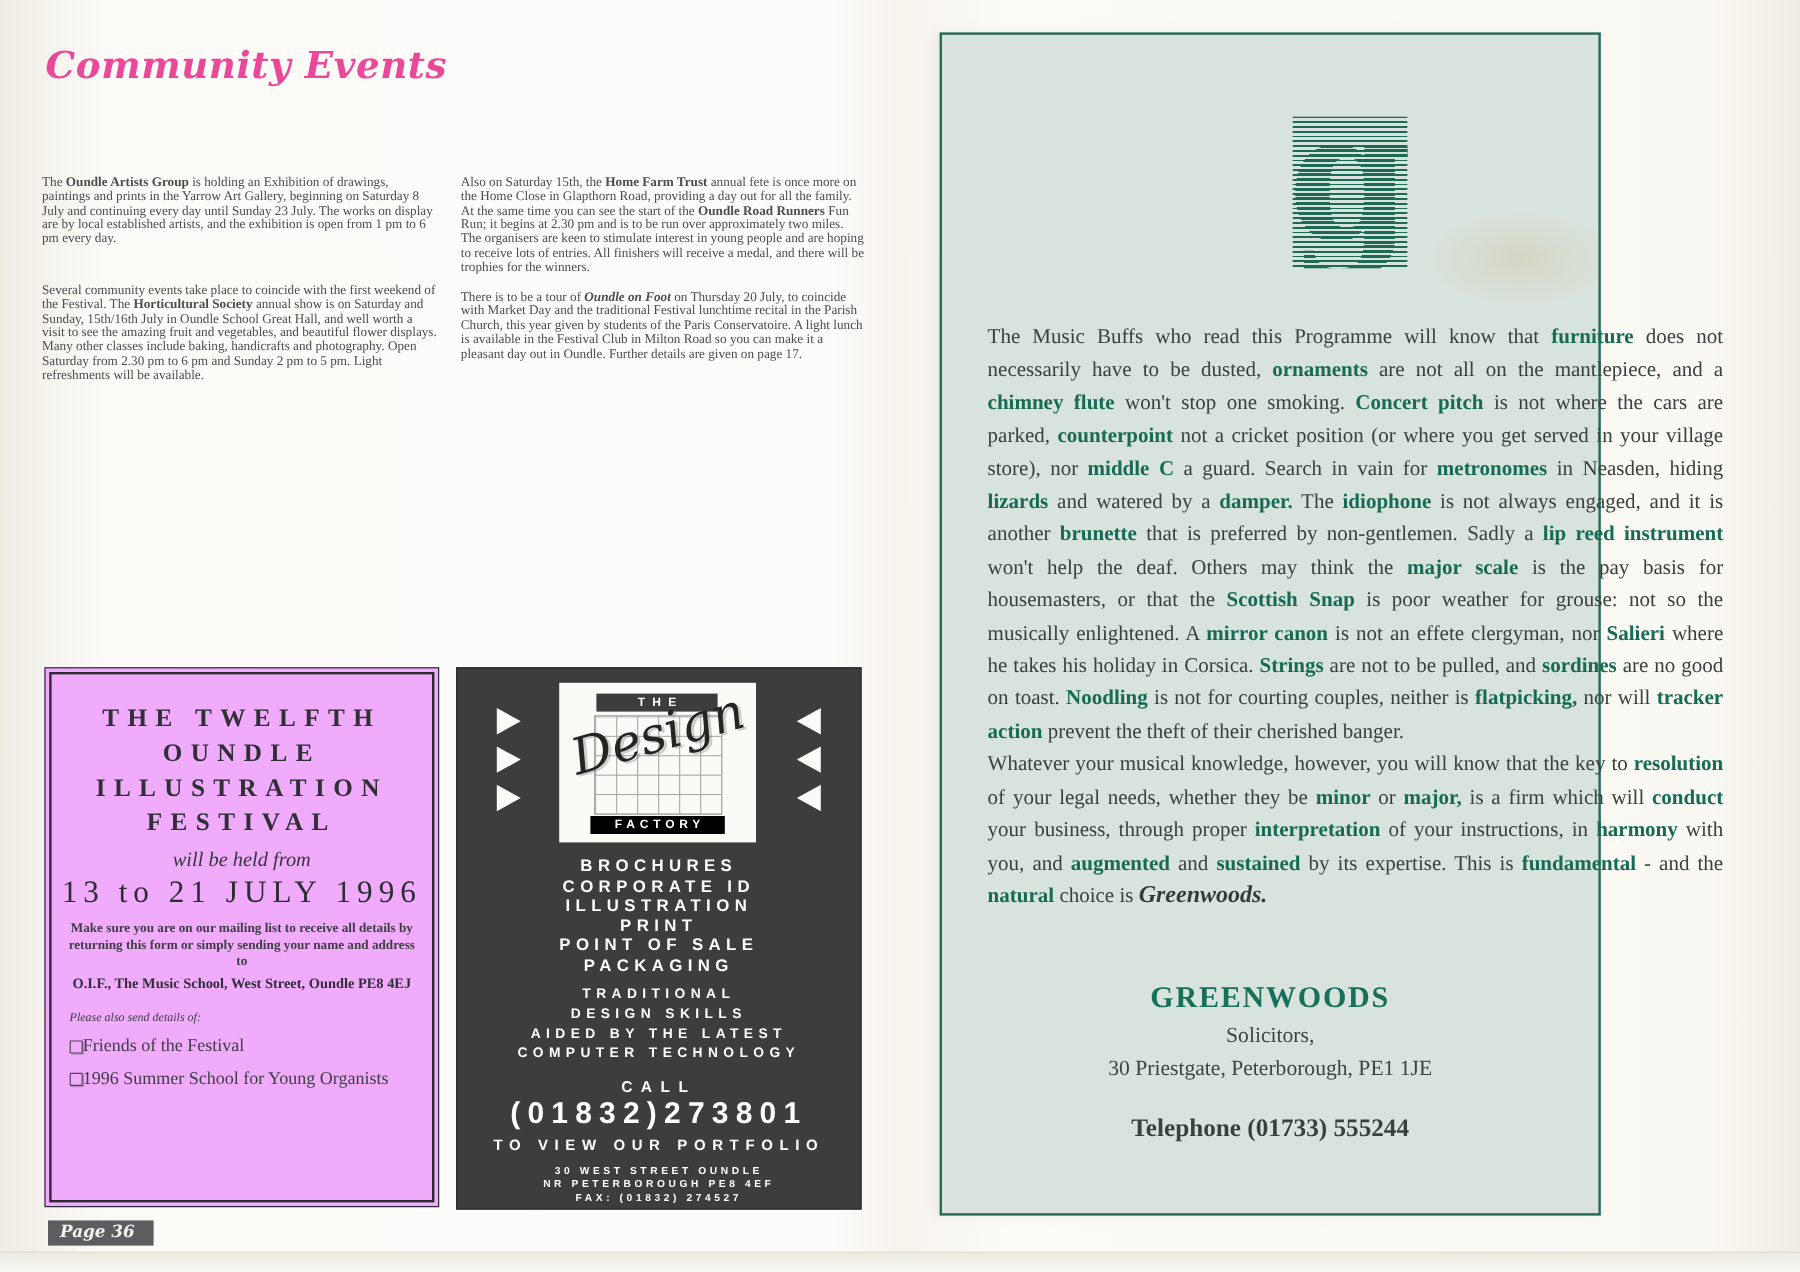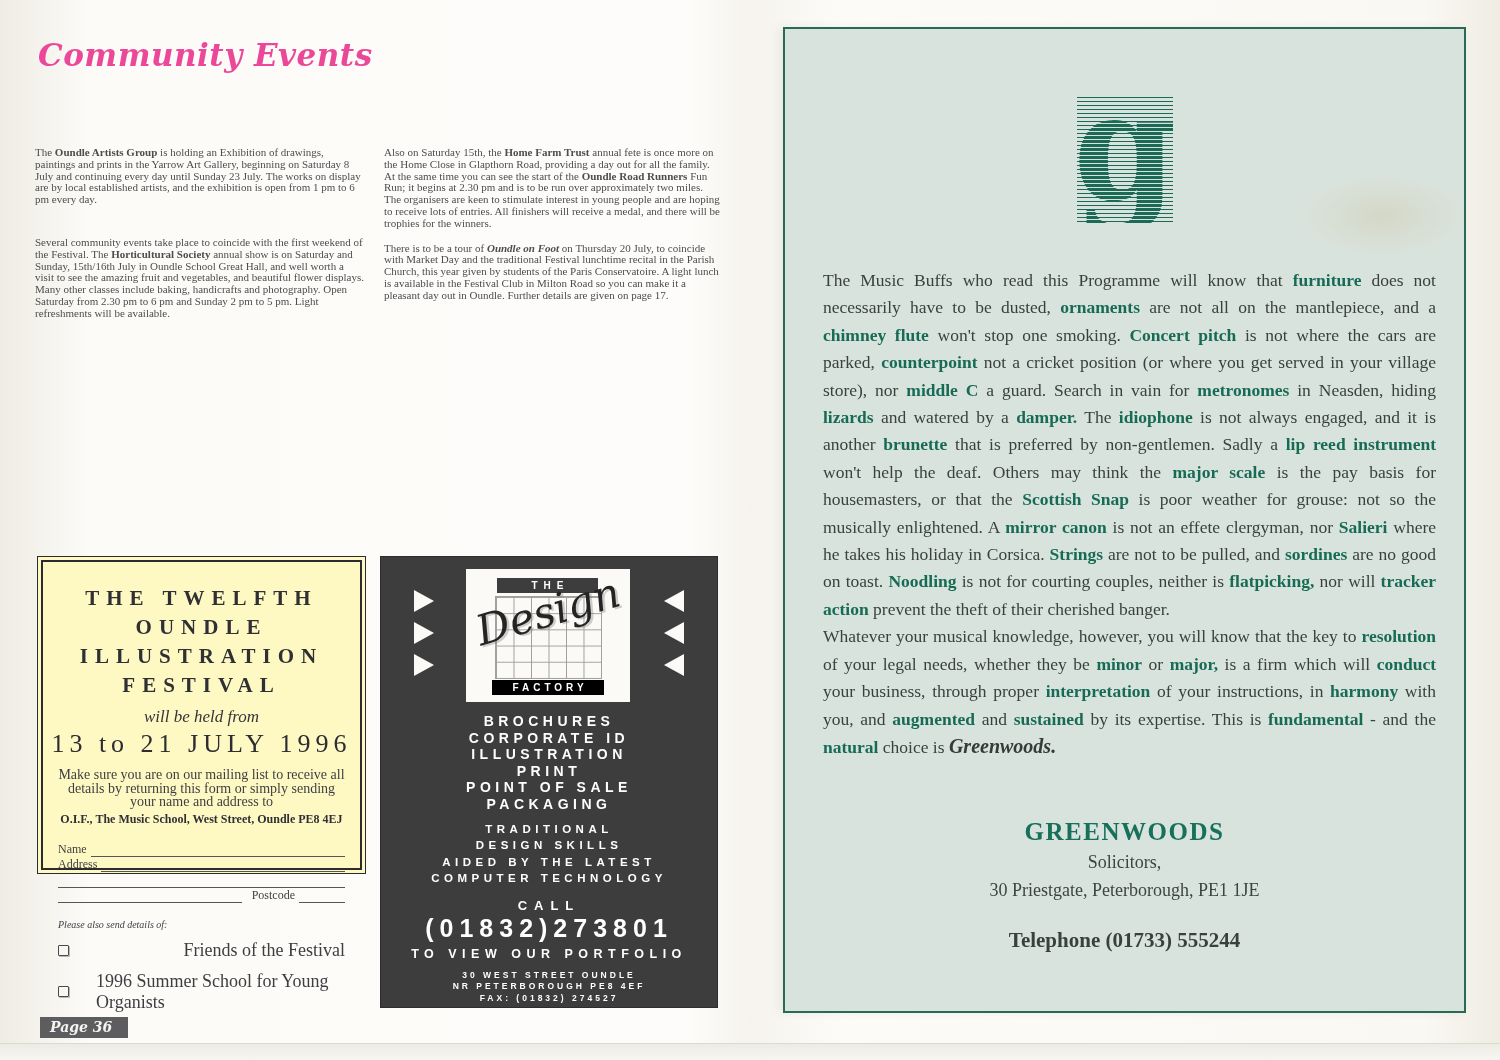--- a/index.html
+++ b/index.html
@@ -17,35 +17,35 @@
     color:#ec4899;letter-spacing:.5px;font-family:"DejaVu Serif",serif;
   }
   .col{position:absolute;font-size:11px;line-height:11.8px;color:#4d4d50;}
   .col-1{left:35px;top:147px;width:330px;}
   .col-2{left:384px;top:147px;width:337px;}
   .col p{margin:0;}
   .col-1 p + p{margin-top:31px;}
   .col-2 p + p{margin-top:13px;}
 
   
-  .festival{position:absolute;left:37px;top:556px;width:329px;height:318px;border:1px solid #2b2b30;background:#fef9c3;padding:3px;box-sizing:border-box;}
+  .festival{position:absolute;left:37px;top:556px;width:329px;height:450px;border:1px solid #2b2b30;background:#f0abfc;padding:3px;box-sizing:border-box;}
   .festival-inner{border:2px solid #2b2b30;width:100%;height:100%;box-sizing:border-box;text-align:center;color:#2f2f35;}
   .festival-title{margin-top:22px;font-weight:bold;font-size:21px;letter-spacing:7px;line-height:29px;}
   .held-from{margin-top:7px;font-style:italic;font-size:17px;color:#35353a;}
   .fest-dates{margin-top:2px;font-size:26px;letter-spacing:5px;color:#2c2c32;}
-  .mailing{margin:9px auto 0;max-width:296px;font-size:14px;line-height:13.5px;color:#3e3e42;}
+  .mailing{margin:9px auto 0;max-width:296px;font-size:11px;line-height:13.5px;color:#3e3e42;font-weight:bold;}
   .oif-address{margin-top:3px;font-size:12px;font-weight:bold;}
   .fest-form{margin:15px 15px 0;text-align:left;font-size:12px;color:#3e3e42;}
   .form-row{display:flex;align-items:flex-end;height:15px;}
   .form-row .wline{flex:1;border-bottom:1px solid #55555a;margin-left:4px;height:12px;}
   .full-line{border-bottom:1px solid #55555a;height:15px;}
   .pc-label{margin:0 4px 0 10px;}
   .pc-short{width:46px;border-bottom:1px solid #55555a;height:12px;}
   .details-prompt{margin:16px 15px 0;text-align:left;font-style:italic;font-size:10px;color:#3e3e42;}
-  .option-row{display:flex;align-items:center;gap:27px;margin:10px 15px 0;text-align:left;font-size:18px;color:#3e3e42;justify-content:space-between;}
+  .option-row{display:flex;align-items:center;gap:0;margin:10px 15px 0;text-align:left;font-size:15px;color:#3e3e42;}
   .checkbox{width:9px;height:9px;border:1.5px solid #4a4a4e;border-radius:1px;box-shadow:1px 1px 0 rgba(70,70,74,.35);flex:0 0 auto;}
 
   
   .design{position:absolute;left:380px;top:556px;width:338px;height:452px;background:#3d3d3d;border:1px solid #2d2d2d;box-sizing:border-box;}
   .df-panel{position:absolute;left:85px;top:12px;width:164px;height:133px;background:#fbfaf7;}
   .df-the-bar{position:absolute;left:31px;top:9px;width:101px;height:15px;background:#3d3d3d;color:#fff;
     font-family:"Liberation Sans",sans-serif;font-weight:bold;font-size:10px;letter-spacing:6px;line-height:15px;text-align:center;text-indent:6px;}
   .df-grid{position:absolute;left:29px;top:27px;width:105px;height:81px;border:1px solid #a0a09c;
     background-image:linear-gradient(#a0a09c 1px,transparent 1px),linear-gradient(90deg,#a0a09c 1px,transparent 1px);
     background-size:17.5px 16.2px;}
@@ -67,21 +67,21 @@
   .df-portfolio{margin-top:4px;font-size:12.5px;letter-spacing:5.5px;}
   .df-address{margin-top:9px;font-size:8.5px;letter-spacing:3px;line-height:11.5px;}
 
   .page-badge{position:absolute;left:40px;top:1017px;background:#5d5d5f;color:#f3f3f1;
     font-style:italic;font-weight:bold;font-size:14px;padding:2px 16px 3px 10px;font-family:"DejaVu Serif",serif;}
 
   .bottom-edge{position:absolute;left:0;top:1043px;width:100%;height:17px;
     background:linear-gradient(#ecebe4,#f7f6f1);border-top:1px solid #dcd9d0;}
 
   
-  .gw-panel{position:absolute;left:783px;top:27px;width:683px;height:986px;box-sizing:border-box;
+  .gw-panel{position:absolute;left:783px;top:27px;width:551px;height:986px;box-sizing:border-box;
     background:radial-gradient(ellipse 120px 60px at 88% 19%,rgba(196,174,120,.22),transparent 70%),#d9e3dd;
     border:2px solid #276a56;box-shadow:-5px 0 10px rgba(0,0,0,.05);}
   .gw-logo{position:absolute;left:292px;top:68px;width:96px;height:127px;overflow:hidden;}
   .gw-logo-bg{position:absolute;left:0;top:0;right:0;bottom:0;
     background:repeating-linear-gradient(180deg,#1b6a55 0 1.5px,transparent 1.5px 4px);}
   .gw-logo-g{position:absolute;left:0;top:0;width:100%;height:100%;display:flex;align-items:center;justify-content:center;
     font-family:"DejaVu Serif",serif;font-weight:bold;font-size:148px;line-height:100px;color:#1b6a55;padding-bottom:28px;box-sizing:border-box;}
   .gw-logo-fg{position:absolute;left:0;top:0;right:0;bottom:0;
     background:repeating-linear-gradient(180deg,transparent 0 2px,#d9e3dd 2px 3.5px,transparent 3.5px 4px);}
   .gw-body{position:absolute;left:38px;top:238px;width:613px;font-size:17.5px;line-height:27.4px;
@@ -116,36 +116,20 @@
         <div>THE TWELFTH</div>
         <div>OUNDLE</div>
         <div>ILLUSTRATION</div>
         <div>FESTIVAL</div>
       </div>
     <div class="held-from">will be held from</div>
     <div class="fest-dates">13 to 21 JULY 1996</div>
     <div class="mailing">Make sure you are on our mailing list to receive all details by returning this form or simply sending your name and address to</div>
     <div class="oif-address">O.I.F., The Music School, West Street, Oundle  PE8 4EJ</div>
 
-    <div class="fest-form">
-      <div class="form-row">
-        <span>Name</span>
-        <span class="wline"></span>
-      </div>
-      <div class="form-row">
-        <span>Address</span>
-        <span class="wline"></span>
-      </div>
-      <div class="full-line"></div>
-      <div class="form-row">
-        <span class="wline" style="margin-left:0;"></span>
-        <span class="pc-label">Postcode</span>
-        <span class="pc-short"></span>
-      </div>
-    </div>
 
     <div class="details-prompt">Please also send details of:</div>
     <div class="option-row">
       <span class="checkbox"></span>
       <span>Friends of the Festival</span>
     </div>
     <div class="option-row">
       <span class="checkbox"></span>
       <span>1996 Summer School for Young Organists</span>
     </div>

